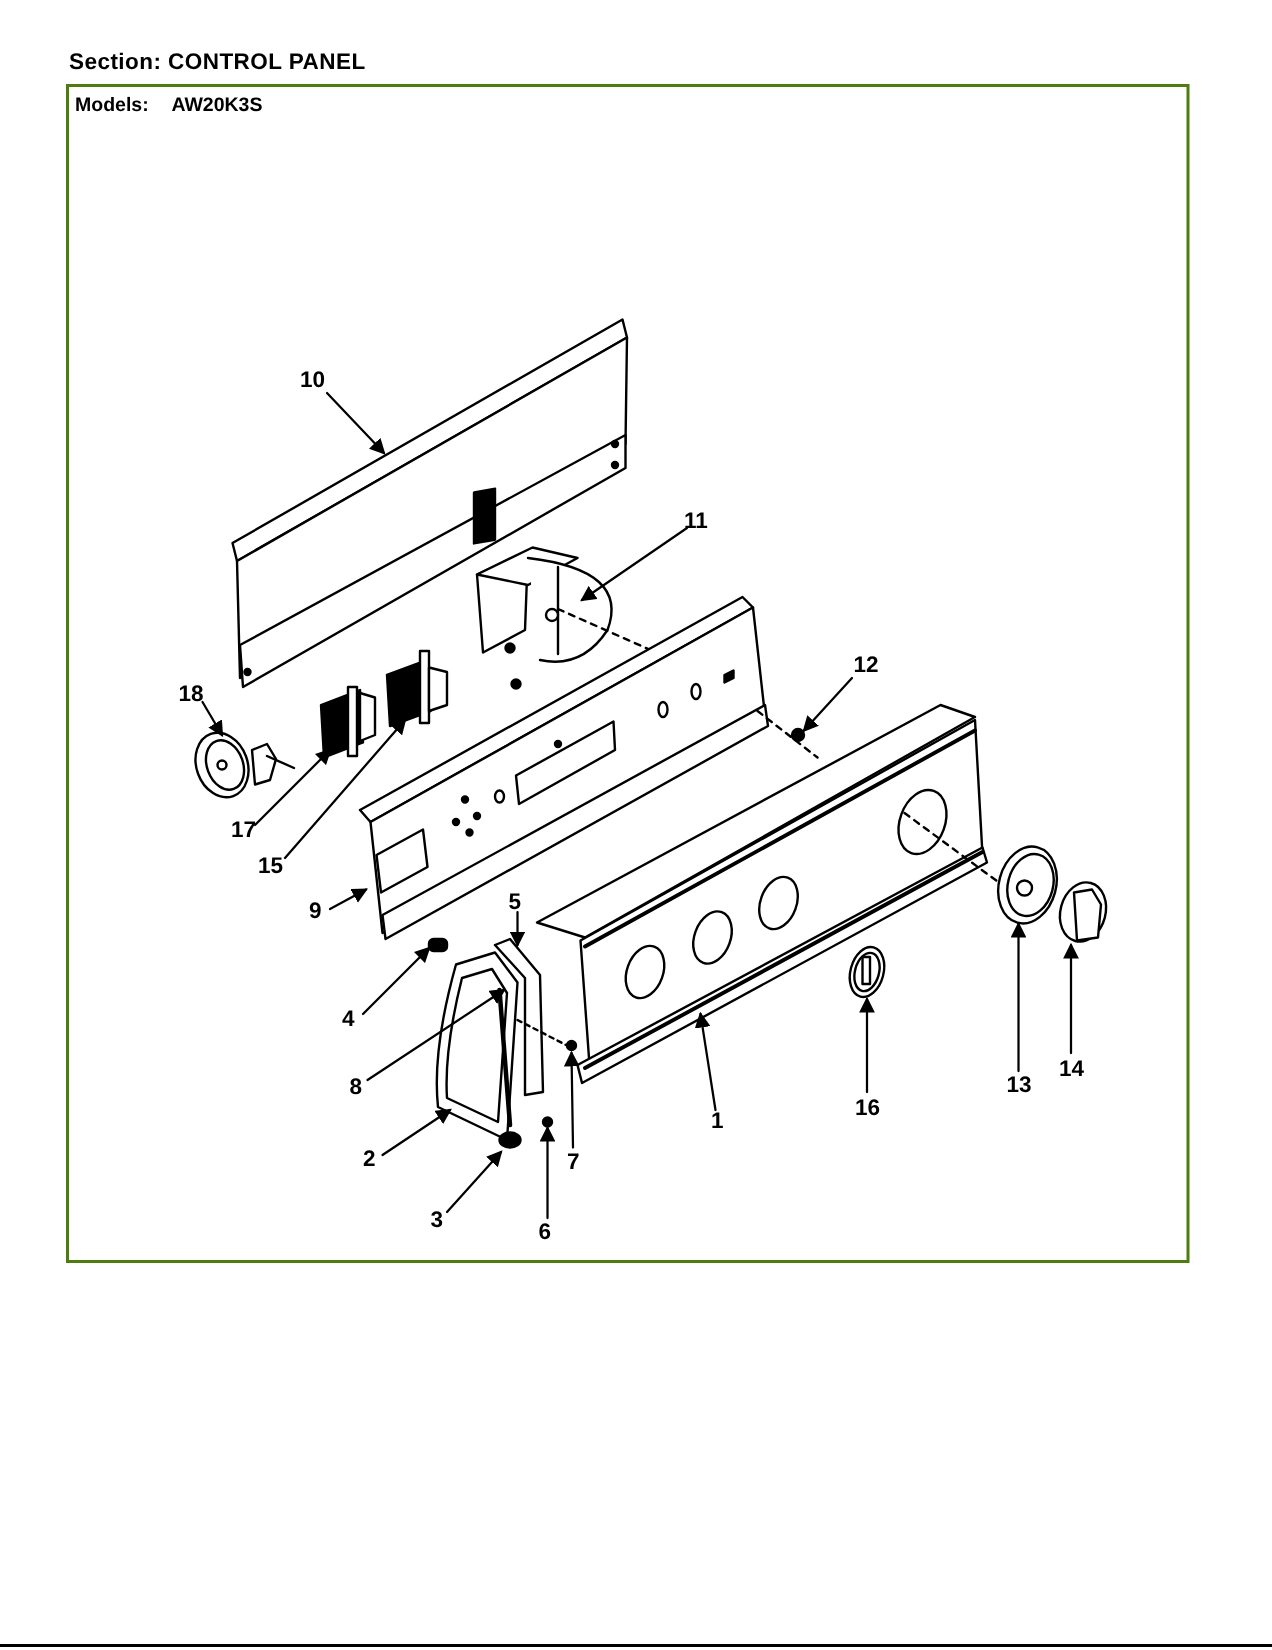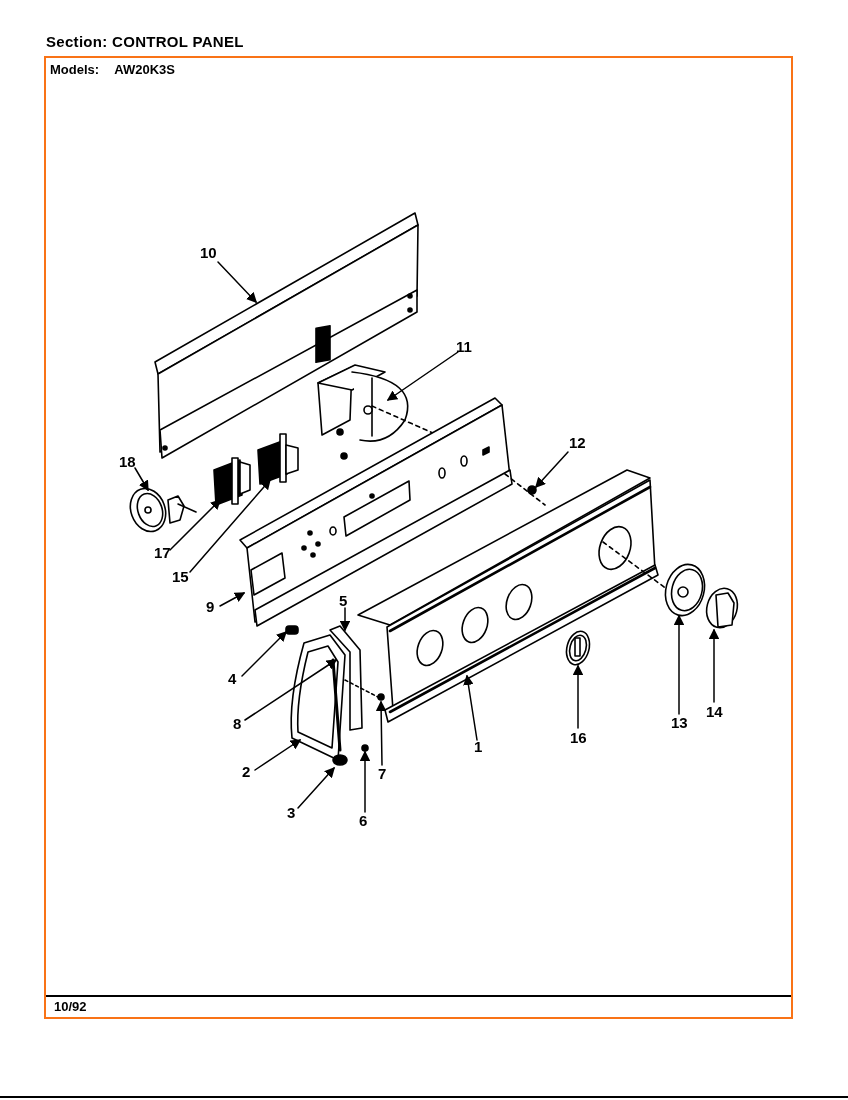--- a/index.html
+++ b/index.html
@@ -1,44 +1,41 @@
 <!DOCTYPE html>
 <html><head>
 <meta charset="utf-8">
 <style>
   html, body { margin: 0; padding: 0; background: #ffffff; }
   body { width: 848px; height: 1100px; position: relative; overflow: hidden;
          font-family: "Liberation Sans", sans-serif; color: #000; }
   .section-line { position: absolute; left: 46px; top: 33px; font-size: 15px; font-weight: bold; letter-spacing: 0.3px; }
   .section-line .lbl { }
-  .frame { position: absolute; left: 44px; top: 56px; width: 749px; height: 963px;
-           border: 2px solid #f97316; box-sizing: border-box; }
+  .frame { position: absolute; left: 44px; top: 56px; width: 749px; height: 786px;
+           border: 2px solid #4d7c0f; box-sizing: border-box; }
   .models-line { position: absolute; left: 4px; top: 4px; font-size: 13px; font-weight: bold; }
   .models-line .lbl { margin-right: 12px; }
   .footer-bar { position: absolute; left: 0; right: 0; bottom: 0; height: 20px; border-top: 2px solid #000; }
   .footer-date { position: absolute; left: 8px; top: 2px; font-size: 13px; font-weight: bold; }
   .page-rule { position: absolute; left: 0; top: 1096px; width: 848px; height: 2px; background: #000; }
   svg.diagram { position: absolute; left: 0; top: 0; }
   .callout { font-family: "Liberation Sans", sans-serif; font-weight: bold; font-size: 15px; }
 </style>
 </head>
 <body>
 
 <div class="section-line">
   <span class="lbl">Section:</span>
   <span>CONTROL PANEL</span>
 </div>
 
 <div class="frame">
   <div class="models-line">
     <span class="lbl">Models:</span>
     <span>AW20K3S</span>
-  </div>
-  <div class="footer-bar">
-    <span class="footer-date">10/92</span>
   </div>
 </div>
 
 <svg class="diagram" width="848" height="1100" viewBox="0 0 848 1100" fill="none" stroke="#000" stroke-width="1.6" stroke-linejoin="round" stroke-linecap="round">
 
   <g>
     <polygon points="155,362 415,213 418,225 158,374" fill="#fff"></polygon>
     <polygon points="158,374 418,225 417,296 160,452" fill="#fff"></polygon>
     <polygon points="160,430 417,290 417,312 162,458" fill="#fff"></polygon>
     <circle cx="165" cy="448" r="2" fill="#000"></circle>

